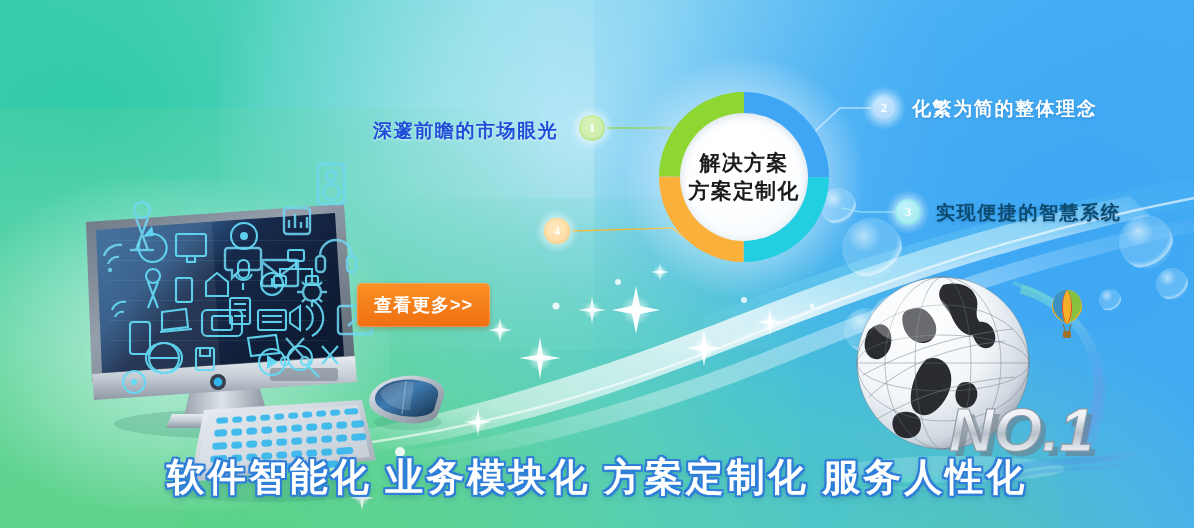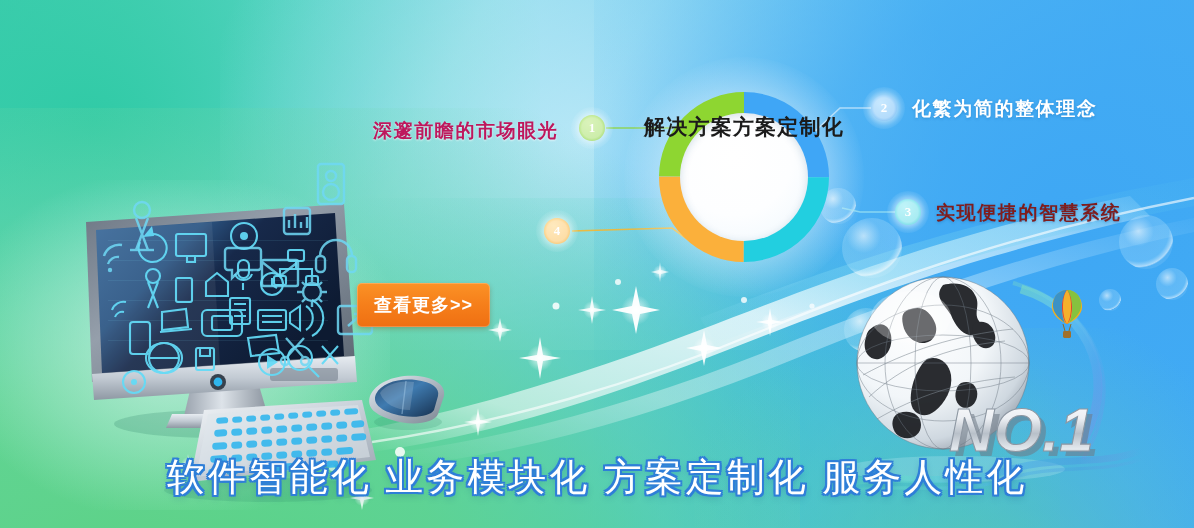--- a/index.html
+++ b/index.html
@@ -76,21 +76,21 @@
     position:absolute; left:-30px; top:-30px; width:240px; height:240px;
     border-radius:50%;
     background:radial-gradient(circle, rgba(255,255,255,.52) 36%, rgba(255,255,255,.22) 56%, rgba(255,255,255,0) 72%);
   }
   .donut-ring { position:absolute; inset:0; }
   .donut-hole {
     position:absolute; left:26px; top:26px; width:128px; height:128px;
     border-radius:50%;
     background:radial-gradient(circle at 42% 34%, #ffffff 0%, #fdfeff 52%, #eef7fd 100%);
     box-shadow:0 2px 9px rgba(20,80,120,.18) inset;
-    display:flex; flex-direction:row; justify-content:center;
+    display:flex; flex-direction:column; align-items:center; justify-content:center;
   }
   .donut-text {
     color:#1b1b1b;
     font-size:21px; font-weight:bold;
     line-height:1.33;
     letter-spacing:1.2px;
     text-align:center;
     white-space:nowrap;
   }
 
@@ -116,23 +116,23 @@
 
   
   .lab {
     position:absolute;
     font-size:19px; font-weight:bold;
     letter-spacing:1.6px;
     white-space:nowrap;
     z-index:6;
     font-family:Liberation Mono, monospace;
   }
-  #lab-1 { left:373px; top:118px; color:#be185d; text-shadow:0 1px 2px rgba(255,255,255,.70); }
+  #lab-1 { left:373px; top:118px; color:#1d4ed8; text-shadow:0 1px 2px rgba(255,255,255,.70); }
   #lab-2 { left:912px; top:96px;  color:#ffffff; text-shadow:0 1px 3px rgba(25,105,175,.45); }
-  #lab-3 { left:936px; top:200px; color:#7f1d1d; text-shadow:0 1px 3px rgba(25,105,175,.45); }
+  #lab-3 { left:936px; top:200px; color:#0c4a6e; text-shadow:0 1px 3px rgba(25,105,175,.45); }
   #lab-4 { left:358px; top:219px; color:#f4701b; text-shadow:0 1px 2px rgba(255,255,255,.62); }
 
   
   #cta {
     position:absolute; left:357px; top:283px;
     width:133px; height:44px;
     border:none; border-radius:5px;
     background:linear-gradient(180deg, #fb9226 0%, #f6801b 46%, #ef6f12 100%);
     color:#ffffff;
     font-family:"Liberation Sans", sans-serif;
@@ -140,21 +140,21 @@
     letter-spacing:1px;
     cursor:pointer;
     box-shadow:0 2px 5px rgba(120,60,5,.28), 0 0 0 1px rgba(255,255,255,.22) inset;
     z-index:8;
   }
 
   
   #tagline {
     position:absolute; left:0; right:0; top:452px;
     text-align:center;
-    font-size:38px; font-weight:normal;
+    font-size:38px; font-weight:bold;
     letter-spacing:3px;
     color:#ffffff;
     white-space:nowrap;
     z-index:9;
     text-shadow:
       -2px 0 0 #2f7fd8,  2px 0 0 #2f7fd8,
        0 -2px 0 #2f7fd8,  0 2px 0 #2f7fd8,
       -2px -2px 0 #2f7fd8, 2px -2px 0 #2f7fd8,
       -2px 2px 0 #2f7fd8, 2px 2px 0 #2f7fd8,
        0 3px 7px rgba(20,70,130,.40);

